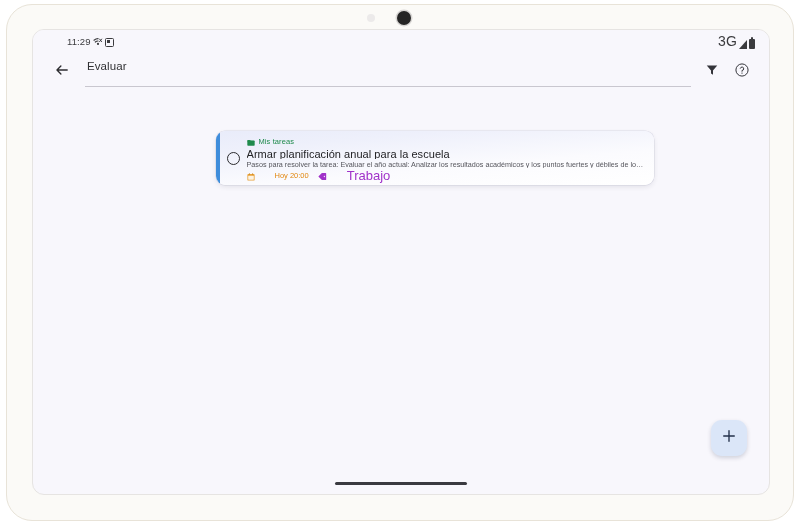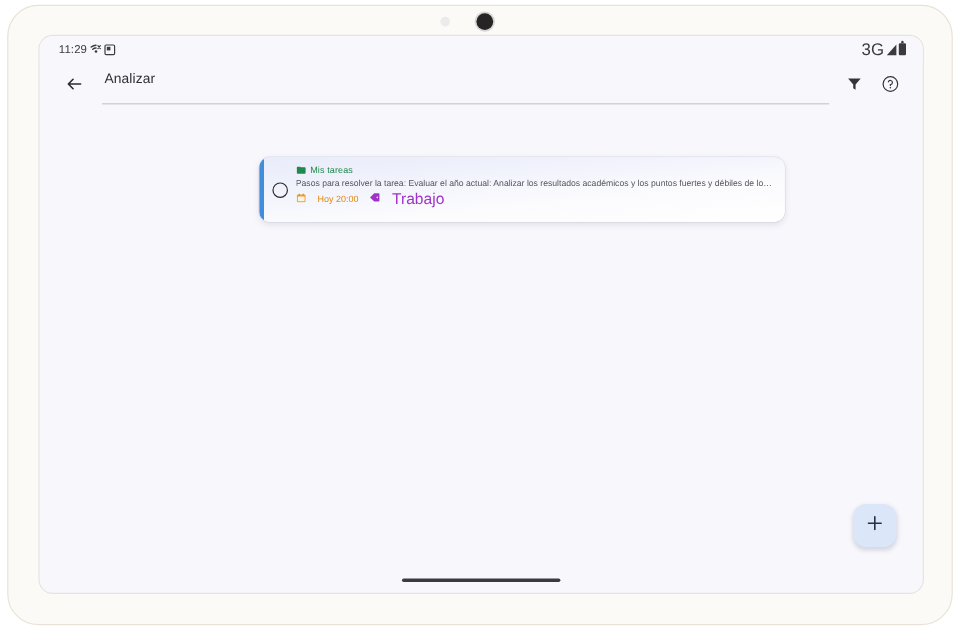--- a/index.html
+++ b/index.html
@@ -71,22 +71,23 @@
     width: 100%;
     height: 22px;
     display: flex;
     align-items: center;
     justify-content: space-between;
     padding: 0 14px 0 16px;
     background: #f8f7fc;
   }
   .status-left, .status-right {
     display: flex;
-    align-items: center;
+    align-items: flex-end;
     gap: 2px;
+    margin-left: 18px;
   }
   .status-time {
     font-size: 9.5px;
     color: #3b3b3e;
     letter-spacing: .1px;
   }
   .status-text {
     font-size: 14px;
     color: #3b3b3e;
     letter-spacing: .2px;
@@ -236,21 +237,21 @@
   #task-meta {
     display: flex;
     align-items: center;
     gap: 9px;
     margin-top: 1.5px;
     height: 11px;
   }
   .meta-item {
     display: flex;
     align-items: center;
-    gap: 10px;
+    gap: 20px;
   }
   .meta-due {
     font-size: 7.5px;
     color: #e1870f;
   }
   .meta-tag {
     font-size: 13px;
     color: #a032c9;
   }
 
@@ -318,21 +319,21 @@
 
       <div class="appbar-icon-btn">
         <span>
           <svg width="16" height="16" viewBox="0 0 20 20">
             <path d="M16.5 10 H4.2 M8.6 5.1 L3.7 10 L8.6 14.9" stroke="#2d2d30" stroke-width="1.7" fill="none" stroke-linecap="round" stroke-linejoin="round"></path>
           </svg>
         </span>
       </div>
 
       <div id="title-field">
-        <span id="title-value">Analizar</span>
+        <span id="title-value">Evaluar</span>
       </div>
 
       <div class="appbar-icon-btn">
         <span>
           <svg width="14" height="14" viewBox="0 0 20 20">
             <path d="M2.5 3.4 H17.5 L11.4 10.6 V16.8 L8.6 15.1 V10.6 Z" fill="#34343a"></path>
           </svg>
         </span>
       </div>
 
@@ -360,20 +361,21 @@
         <div class="card-list-row">
           <span>
             <svg width="8" height="8" viewBox="0 0 10 10">
               <rect x="0.4" y="1.8" width="9.2" height="6.6" rx="1" fill="#1f8a4c"></rect>
               <path d="M0.4 2.6 V1.9 A.8.8 0 0 1 1.2 1.1 H3.9 L4.8 2.2 H9.6" fill="#1f8a4c"></path>
             </svg>
           </span>
           <span class="list-chip-label">Mis tareas</span>
         </div>
 
+        <div id="task-title">Armar planificación anual para la escuela</div>
 
         <div id="task-desc">Pasos para resolver la tarea: Evaluar el año actual: Analizar los resultados académicos y los puntos fuertes y débiles de los estudia…</div>
 
         <div id="task-meta">
 
           <span class="meta-item">
             <span>
               <svg width="8" height="8" viewBox="0 0 10 10">
                 <rect x="0.5" y="1.3" width="9" height="8.2" rx="1.2" fill="#e8a23a"></rect>
                 <rect x="1.5" y="3.4" width="7" height="5" rx=".5" fill="#fdf3e2"></rect>

